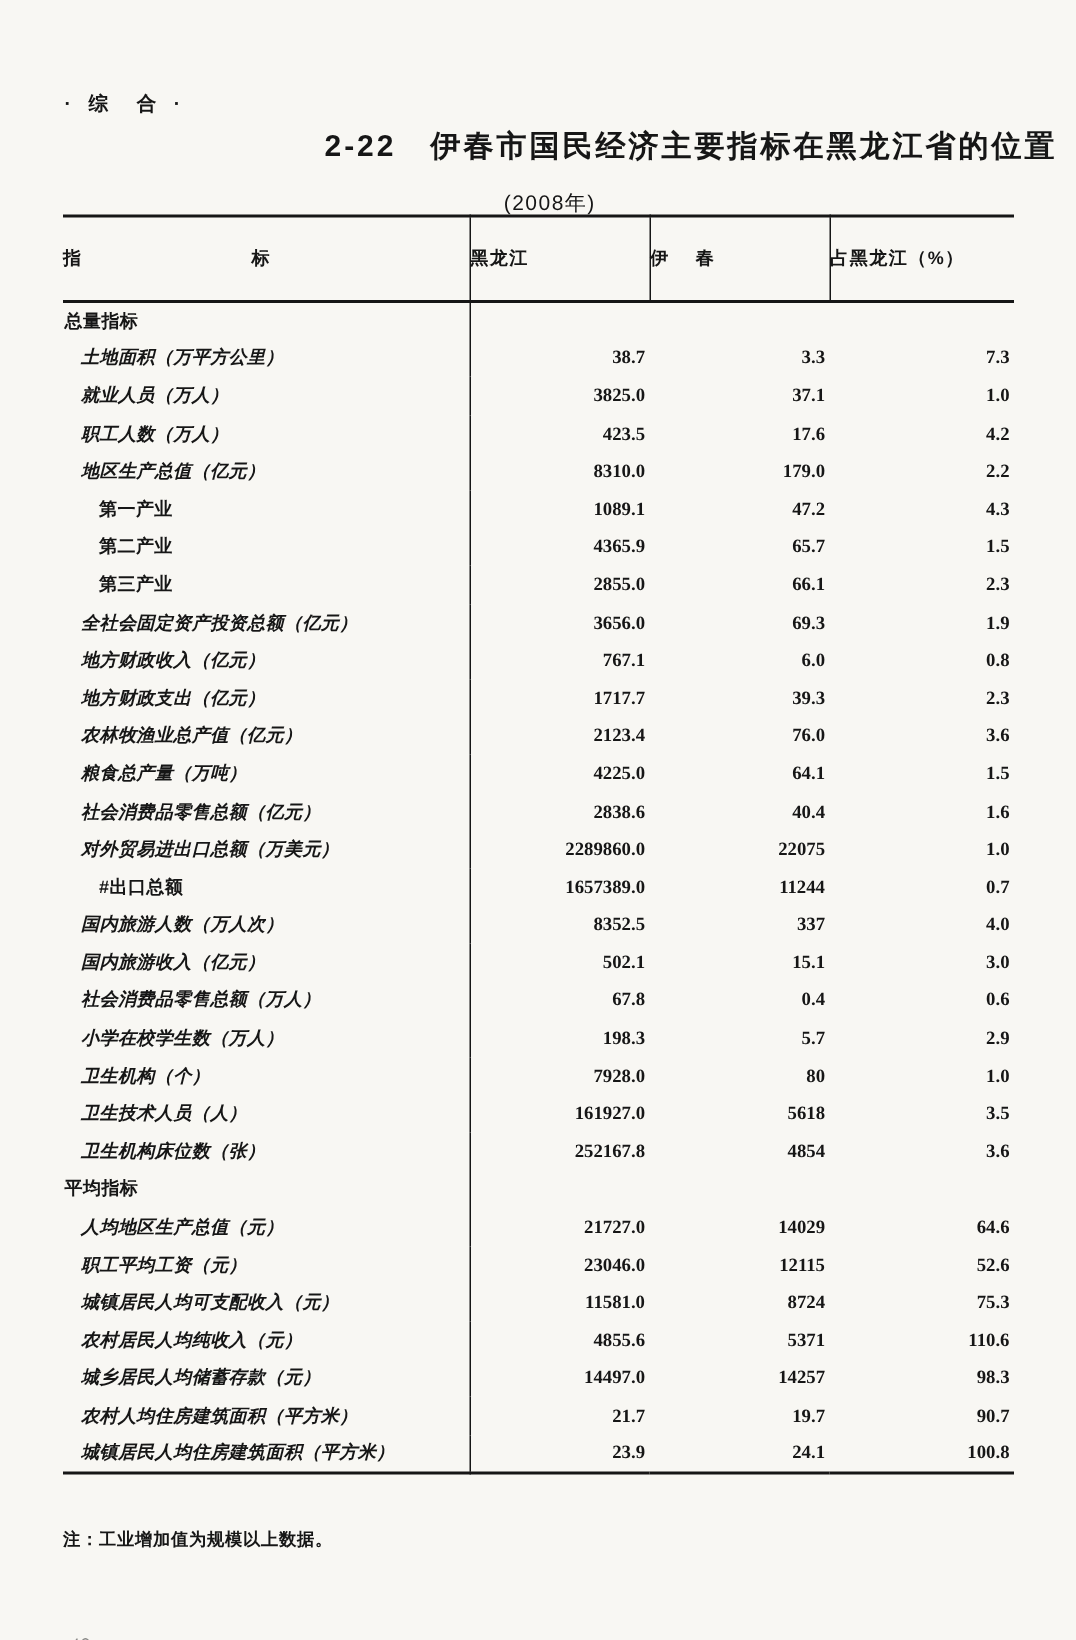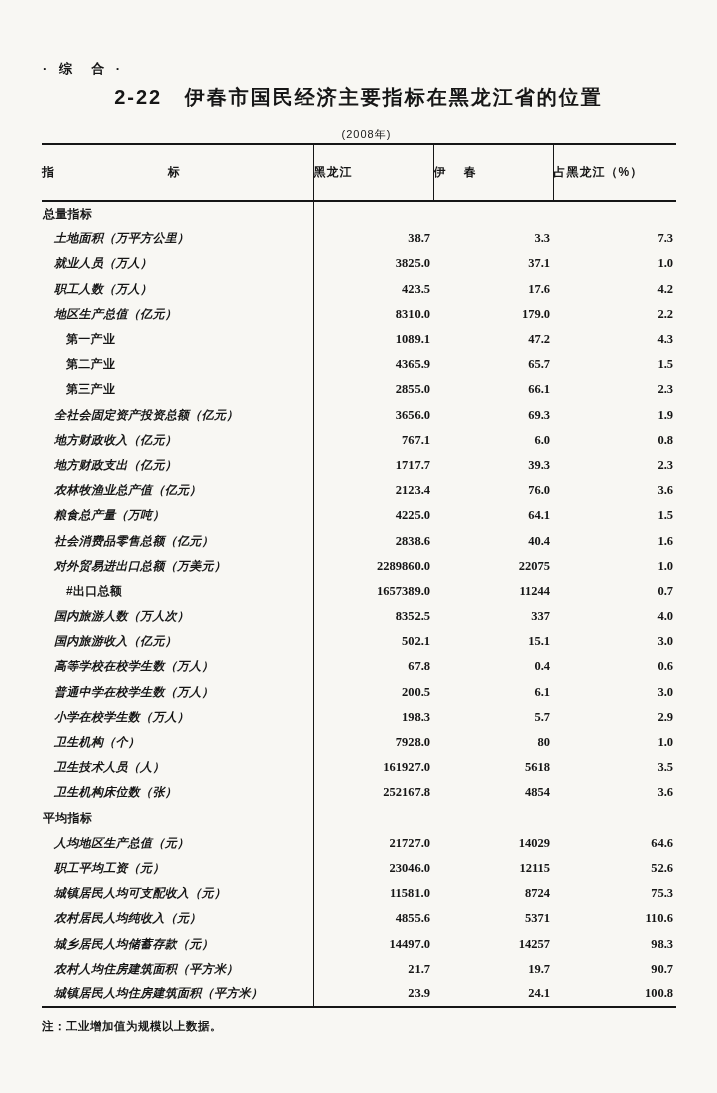--- a/index.html
+++ b/index.html
@@ -24,36 +24,36 @@
     left: 43px;
     top: 60px;
     font-size: 13px;
     font-weight: 700;
     letter-spacing: 4px;
     white-space: pre;
   }
   .title {
     position: absolute;
     left: 0;
-    right: 0;
+    right: 12px;
     top: 84px;
     margin: 0;
-    text-align: center;
+    text-align: right;
     font-size: 20px;
     font-weight: 700;
     letter-spacing: 2px;
     white-space: pre;
   }
   .subtitle {
     position: absolute;
     left: 16px;
     right: 0;
     top: 127px;
     text-align: center;
-    font-size: 11px;
+    font-size: 14px;
     letter-spacing: 1px;
   }
   table.stats {
     position: absolute;
     left: 42px;
     top: 143px;
     width: 634px;
     border-collapse: collapse;
     table-layout: fixed;
     border-top: 2.5px solid #161616;
@@ -245,30 +245,24 @@
     <td class="num">337</td>
     <td class="num">4.0</td>
   </tr>
         <tr class="row-item">
     <td class="label">国内旅游收入（亿元）</td>
     <td class="num">502.1</td>
     <td class="num">15.1</td>
     <td class="num">3.0</td>
   </tr>
         <tr class="row-item">
-    <td class="label">高等学校在校学生数（万人）</td>
+    <td class="label">社会消费品零售总额（万人）</td>
     <td class="num">67.8</td>
     <td class="num">0.4</td>
     <td class="num">0.6</td>
-  </tr>
-        <tr class="row-item">
-    <td class="label">普通中学在校学生数（万人）</td>
-    <td class="num">200.5</td>
-    <td class="num">6.1</td>
-    <td class="num">3.0</td>
   </tr>
         <tr class="row-item">
     <td class="label">小学在校学生数（万人）</td>
     <td class="num">198.3</td>
     <td class="num">5.7</td>
     <td class="num">2.9</td>
   </tr>
         <tr class="row-item">
     <td class="label">卫生机构（个）</td>
     <td class="num">7928.0</td>

